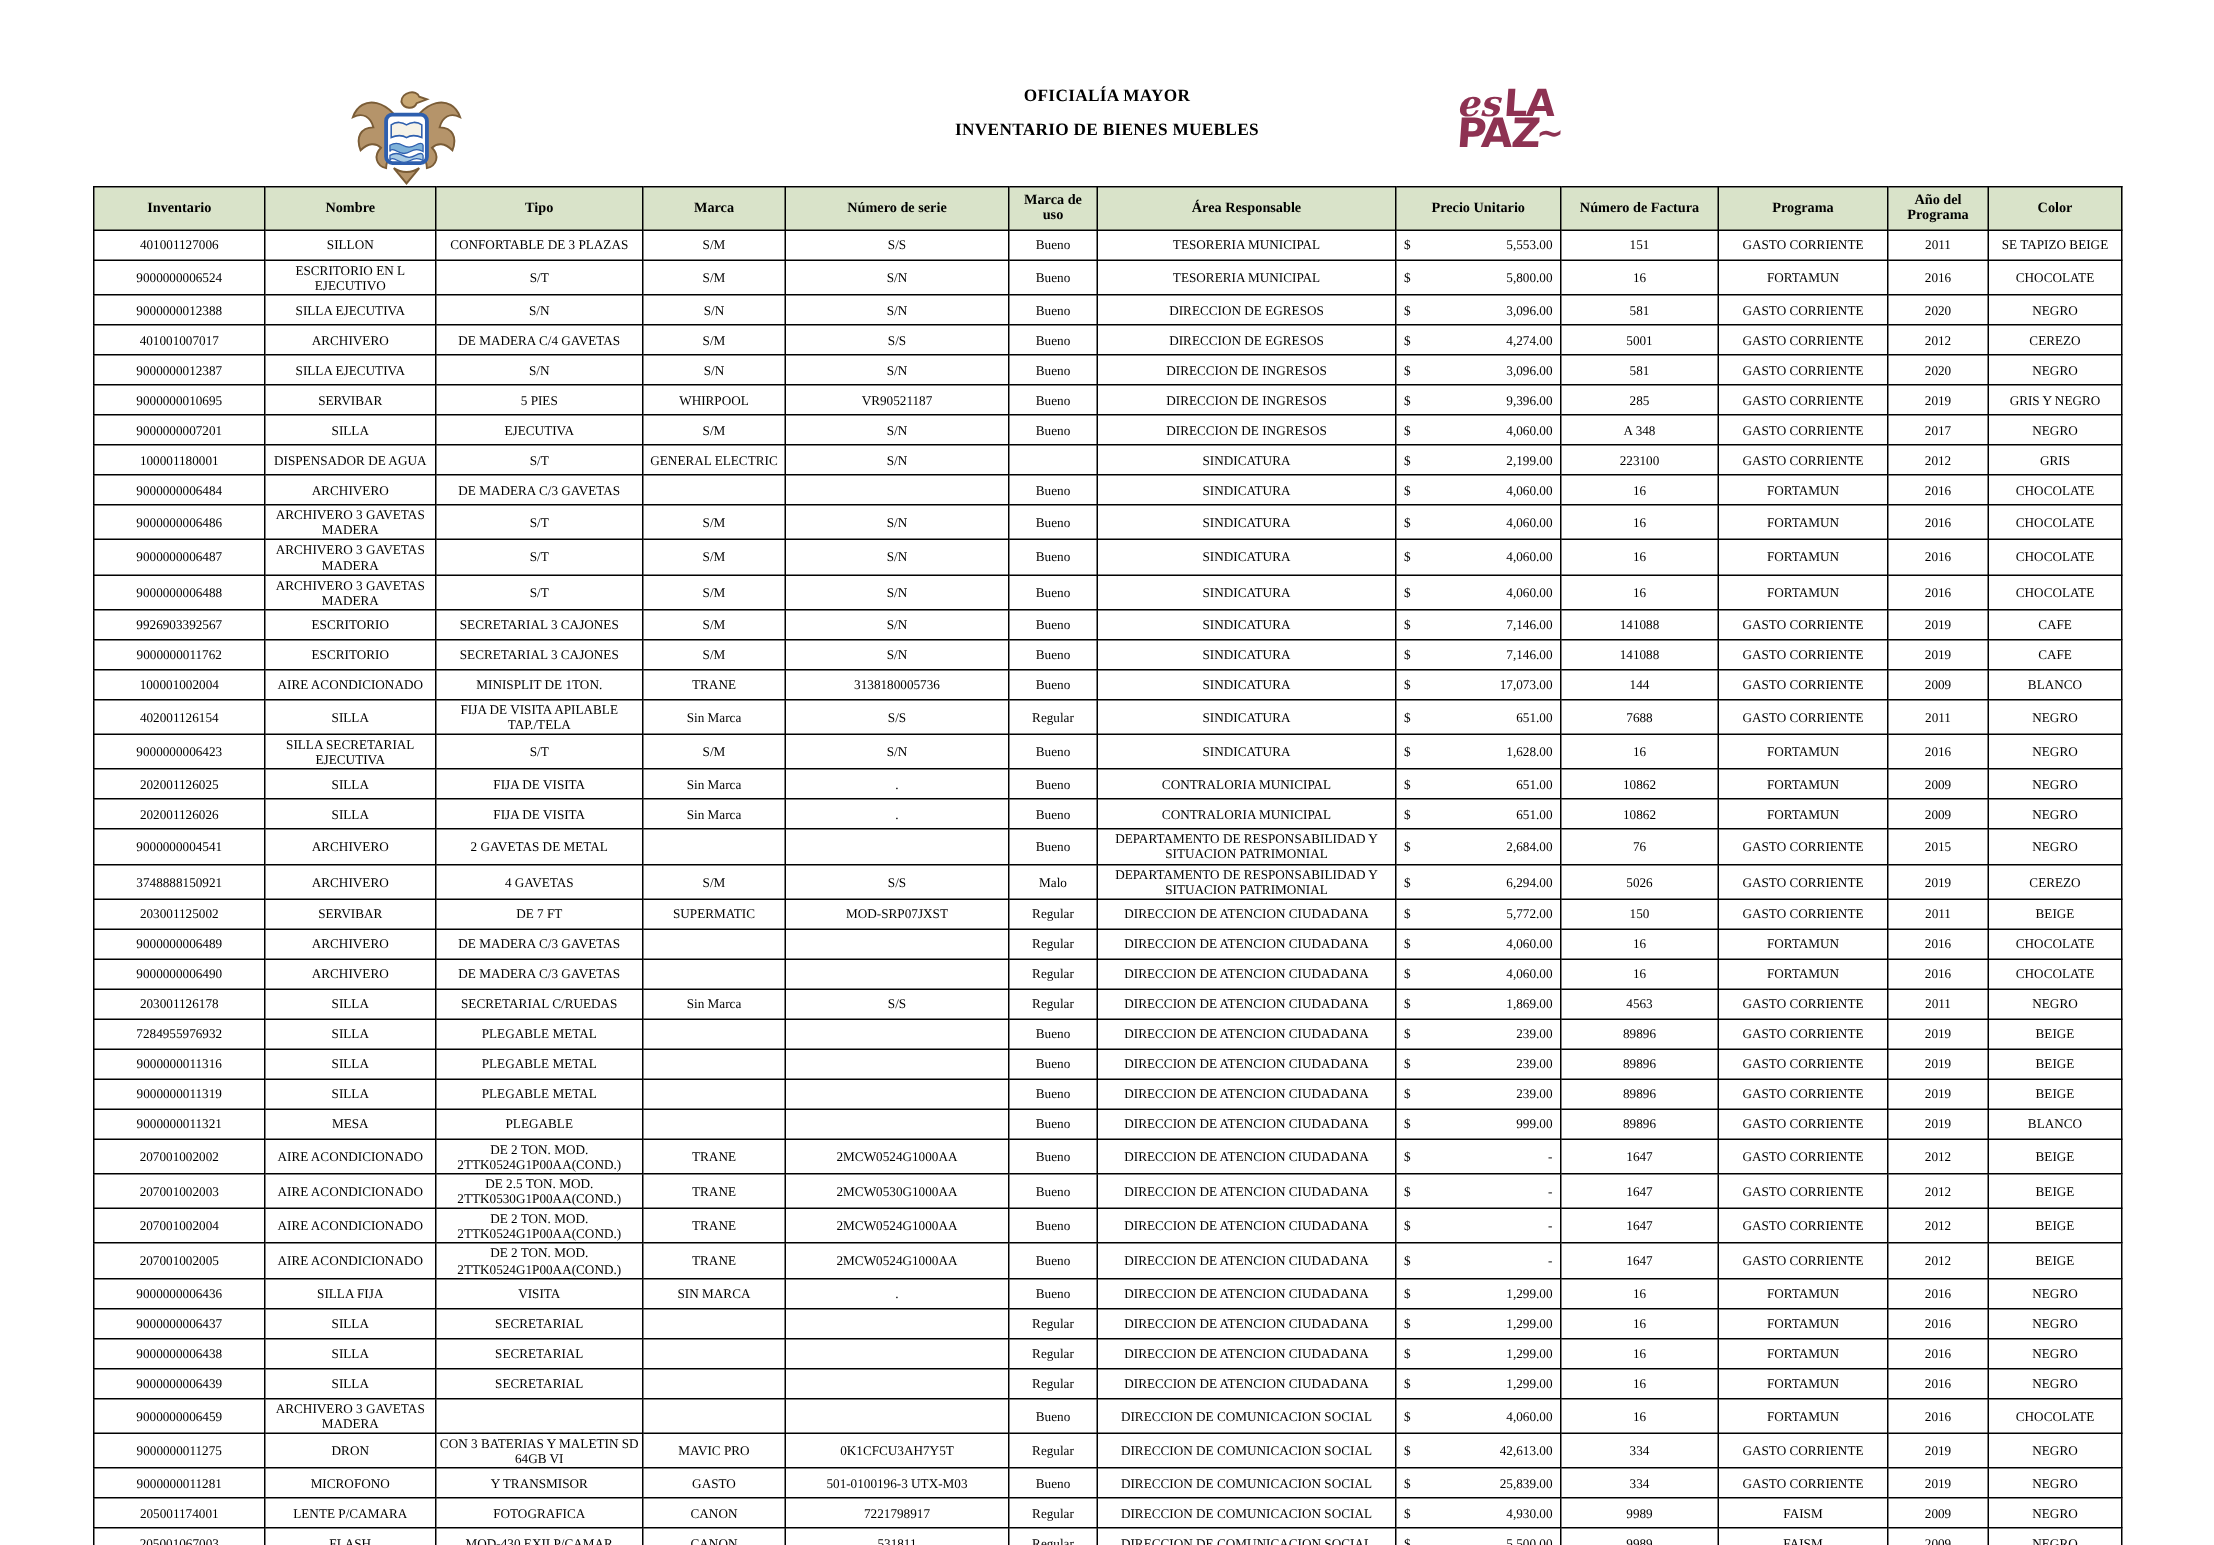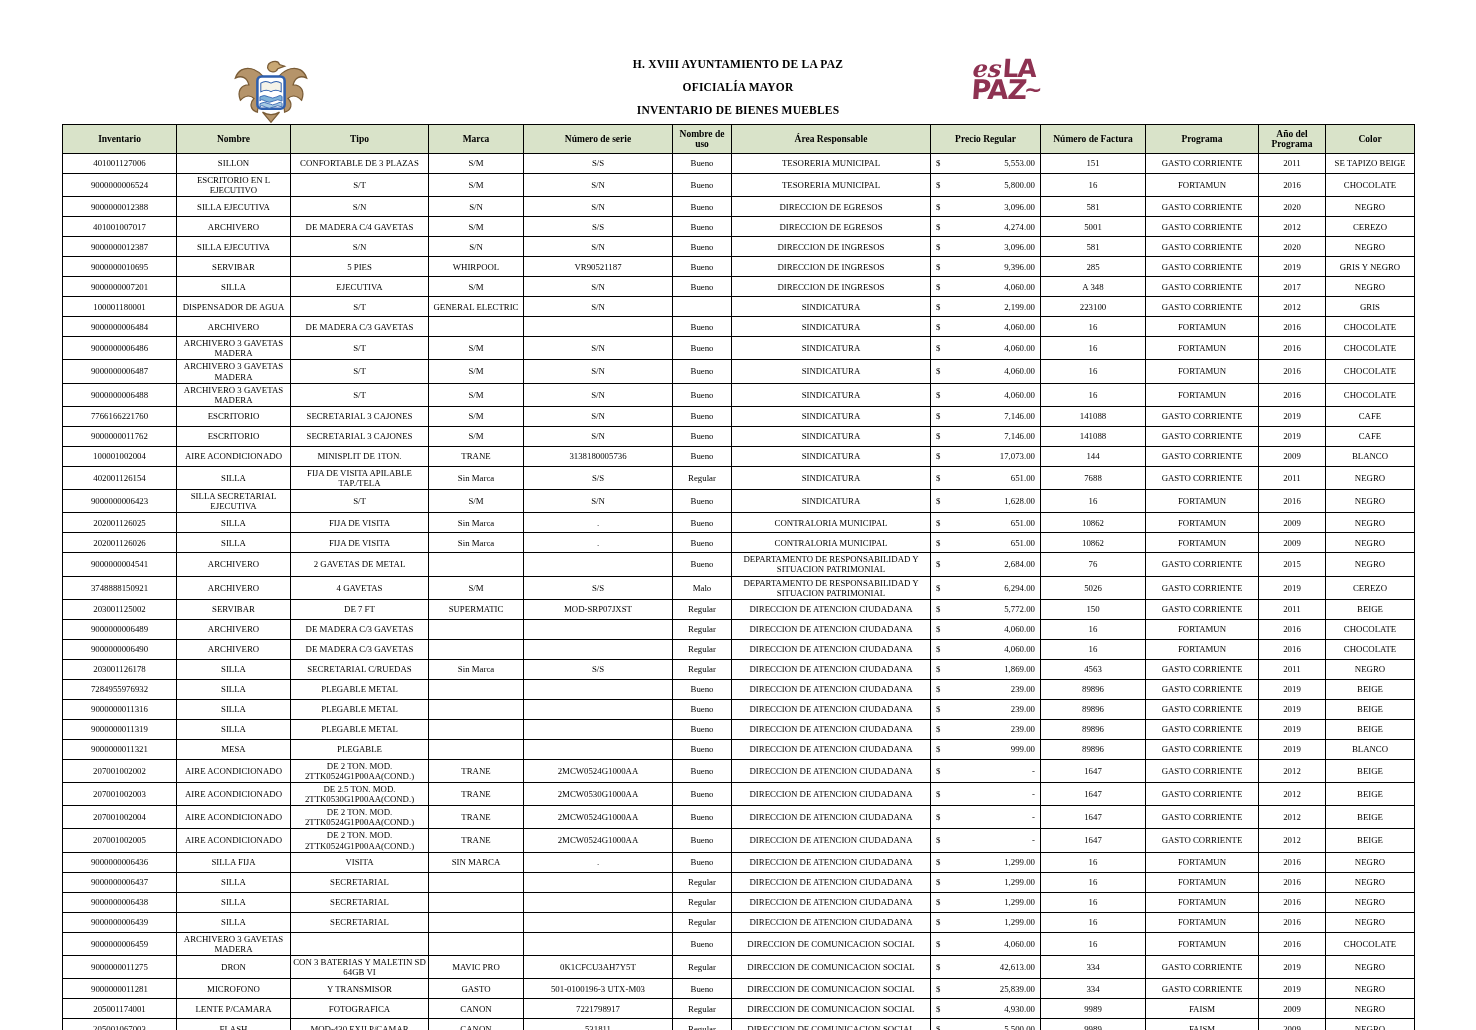--- a/index.html
+++ b/index.html
@@ -57,21 +57,20 @@
       <rect x="34" y="24" width="32" height="38" rx="5" fill="#ffffff" stroke="#2e5fae" stroke-width="3"></rect>
 
       <path d="M38 32 C42 29 47 30 50 32 C53 30 58 29 62 32 L62 42 C58 40 53 40 50 42 C47 40 42 40 38 42 Z" fill="#f6f3e8" stroke="#2e5fae" stroke-width="1.2"></path>
 
       <path d="M37 48 Q42 45 47 48 T57 48 T63 48 L63 53 Q58 50 53 53 T43 53 T37 53 Z" fill="#7fb2d9" stroke="#2e5fae" stroke-width="1"></path>
       <path d="M37 56 Q42 53 47 56 T57 56 T63 56 L63 60 Q58 57 53 60 T43 60 T37 60 Z" fill="#a8cbe4" stroke="#2e5fae" stroke-width="1"></path>
     </svg>
   </div>
 
   <div class="titles">
-    <div class="title-line">H. XVIII AYUNTAMIENTO DE LA PAZ</div>
     <div class="title-line">OFICIALÍA MAYOR</div>
     <div class="title-line">INVENTARIO DE BIENES MUEBLES</div>
   </div>
 
   <div class="logo-right">
     <div class="row1">
       <span class="es">es</span>
         <span class="la">LA</span>
     </div>
     <div class="row2">
@@ -97,23 +96,23 @@
       <col style="width:67px">
       <col style="width:89px">
   </colgroup>
   <thead>
     <tr>
         <th>Inventario</th>
         <th>Nombre</th>
         <th>Tipo</th>
         <th>Marca</th>
         <th>Número de serie</th>
-        <th>Nombre de uso</th>
+        <th>Marca de uso</th>
         <th>Área Responsable</th>
-        <th>Precio Regular</th>
+        <th>Precio Unitario</th>
         <th>Número de Factura</th>
         <th>Programa</th>
         <th>Año del Programa</th>
         <th>Color</th>
       </tr>
   </thead>
   <tbody>
       <tr>
         <td>401001127006</td>
         <td>SILLON</td>
@@ -336,21 +335,21 @@
             <span>$</span>
             <span>4,060.00</span>
           </span>
         </td>
         <td>16</td>
         <td>FORTAMUN</td>
         <td>2016</td>
         <td>CHOCOLATE</td>
       </tr>
       <tr>
-        <td>7766166221760</td>
+        <td>9926903392567</td>
         <td>ESCRITORIO</td>
         <td>SECRETARIAL 3 CAJONES</td>
         <td>S/M</td>
         <td>S/N</td>
         <td>Bueno</td>
         <td>SINDICATURA</td>
         <td class="price-cell">
           <span class="wrap">
             <span>$</span>
             <span>7,146.00</span>

